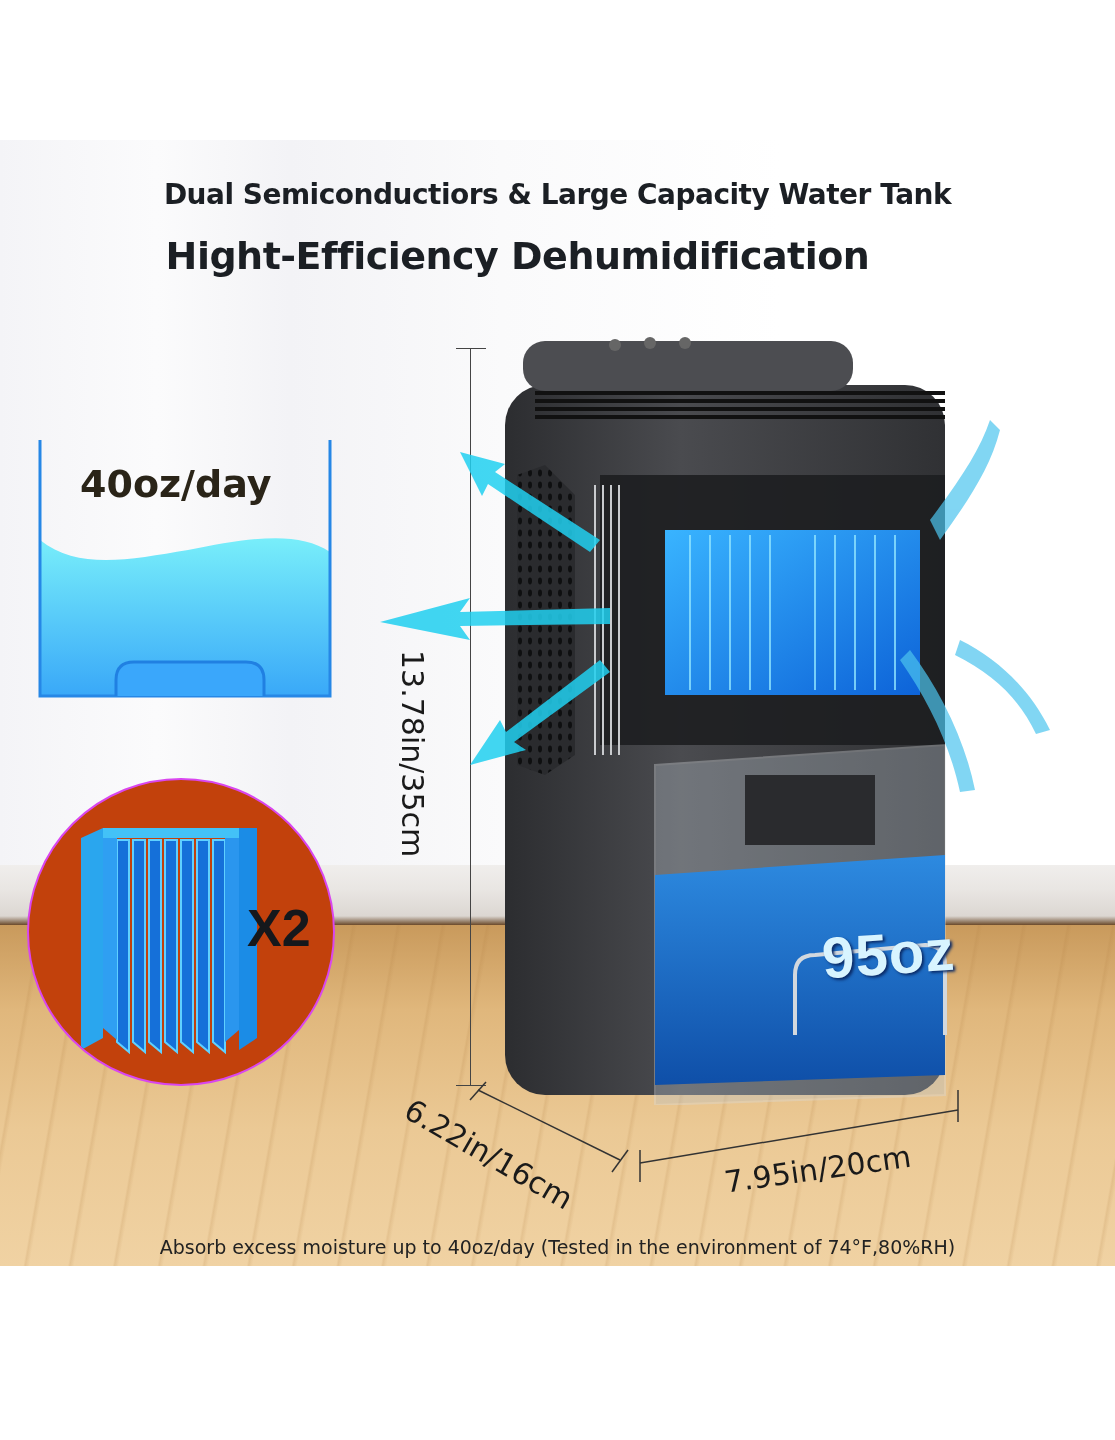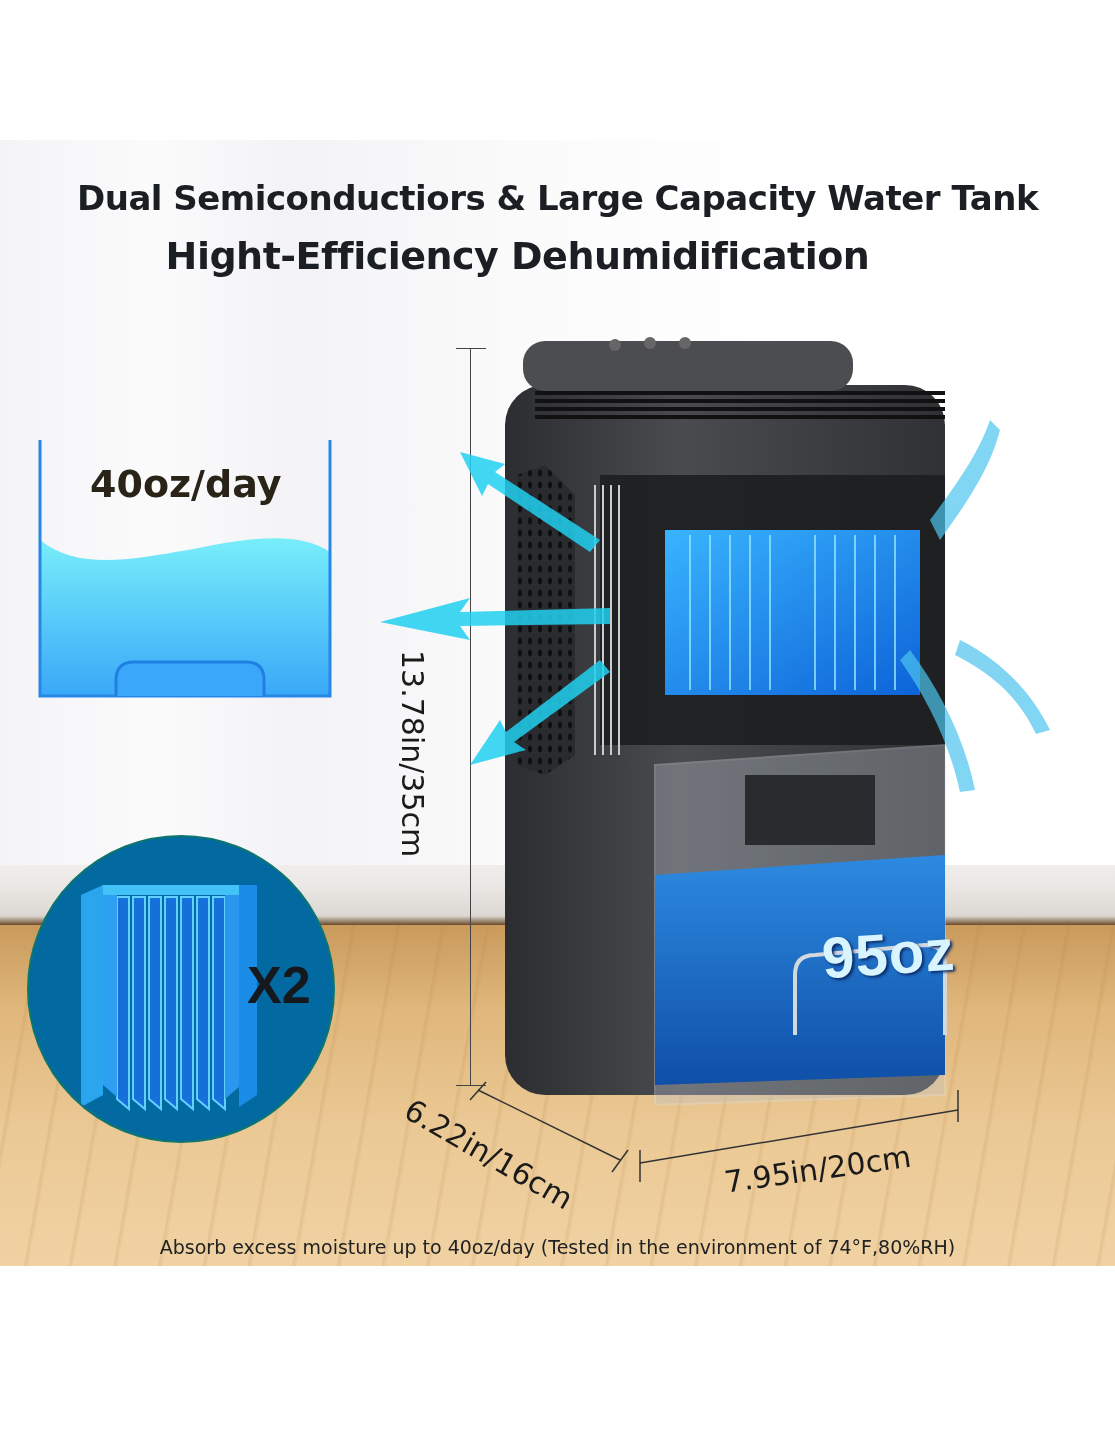--- a/index.html
+++ b/index.html
@@ -6,27 +6,27 @@
   body{width:1115px;height:1440px;background:#ffffff;position:relative;overflow:hidden;font-family:"DejaVu Sans","Liberation Sans",sans-serif;}
   .scene{position:absolute;left:0;top:140px;width:1115px;height:1126px;overflow:hidden;
     background:linear-gradient(90deg,#f4f4f7 0%,#fbfbfc 14%,#f3f3f6 26%,#fafafb 45%,#ffffff 70%,#ffffff 100%);}
   .baseboard{position:absolute;left:0;top:725px;width:1115px;height:60px;
     background:linear-gradient(180deg,#f0eeec 0%,#e9e6e3 40%,#dcd7d2 85%,#6b4a2a 100%);}
   .floor{position:absolute;left:0;top:785px;width:1115px;height:341px;
     background:linear-gradient(180deg,#c99a5c 0%,#e0b77c 25%,#ebc995 60%,#f0d2a3 100%);}
   .floor .grain{position:absolute;left:0;top:0;width:100%;height:100%;
     background:repeating-linear-gradient(100deg,rgba(255,255,255,0.0) 0px,rgba(255,255,255,0.0) 38px,rgba(180,130,70,0.18) 40px,rgba(255,255,255,0.0) 44px);}
   .title{position:absolute;left:0;width:1115px;text-align:center;color:#1b1f24;font-weight:bold;font-family:"DejaVu Sans",sans-serif;letter-spacing:-0.5px;}
-  .title.l1{top:178px;font-size:34px;}
+  .title.l1{top:178px;font-size:28px;}
   .title.l2{top:234px;font-size:38px;left:-40px;}
   
   .tank{position:absolute;left:38px;top:440px;width:296px;height:258px;}
-  .tank-label{position:absolute;left:52px;top:22px;font-size:38px;font-weight:bold;color:#2a2418;}
+  .tank-label{position:absolute;left:42px;top:22px;font-size:38px;font-weight:bold;color:#2a2418;}
   
-  .circle{position:absolute;left:27px;top:835px;width:304px;height:304px;border-radius:50%;border:2px solid #0f766e;background:#0369a1;overflow:hidden;}
+  .circle{position:absolute;left:27px;top:778px;width:304px;height:304px;border-radius:50%;border:2px solid #d946ef;background:#c2410c;overflow:hidden;}
   .x2{position:absolute;left:218px;top:118px;font-size:52px;font-weight:bold;color:#15181c;font-family:"Liberation Sans",sans-serif;}
   
   .dim-v{position:absolute;left:470px;top:348px;width:1px;height:738px;background:#444;}
   .dim-v-cap-top{position:absolute;left:456px;top:348px;width:30px;height:1px;background:#444;}
   .dim-v-cap-bot{position:absolute;left:456px;top:1085px;width:30px;height:1px;background:#444;}
   .dim-v-label{position:absolute;left:430px;top:650px;transform-origin:0 0;transform:rotate(90deg);font-size:30px;color:#1a1a1a;white-space:nowrap;}
   .dim-d-label{position:absolute;left:416px;top:1092px;transform-origin:0 0;transform:rotate(30deg);font-size:30px;color:#1a1a1a;white-space:nowrap;}
   .dim-w-label{position:absolute;left:722px;top:1165px;transform-origin:0 0;transform:rotate(-8deg);font-size:30px;color:#1a1a1a;white-space:nowrap;}
   .footnote{position:absolute;left:0;width:1115px;top:1236px;text-align:center;font-size:19px;color:#222;font-family:"DejaVu Sans",sans-serif;}
   

